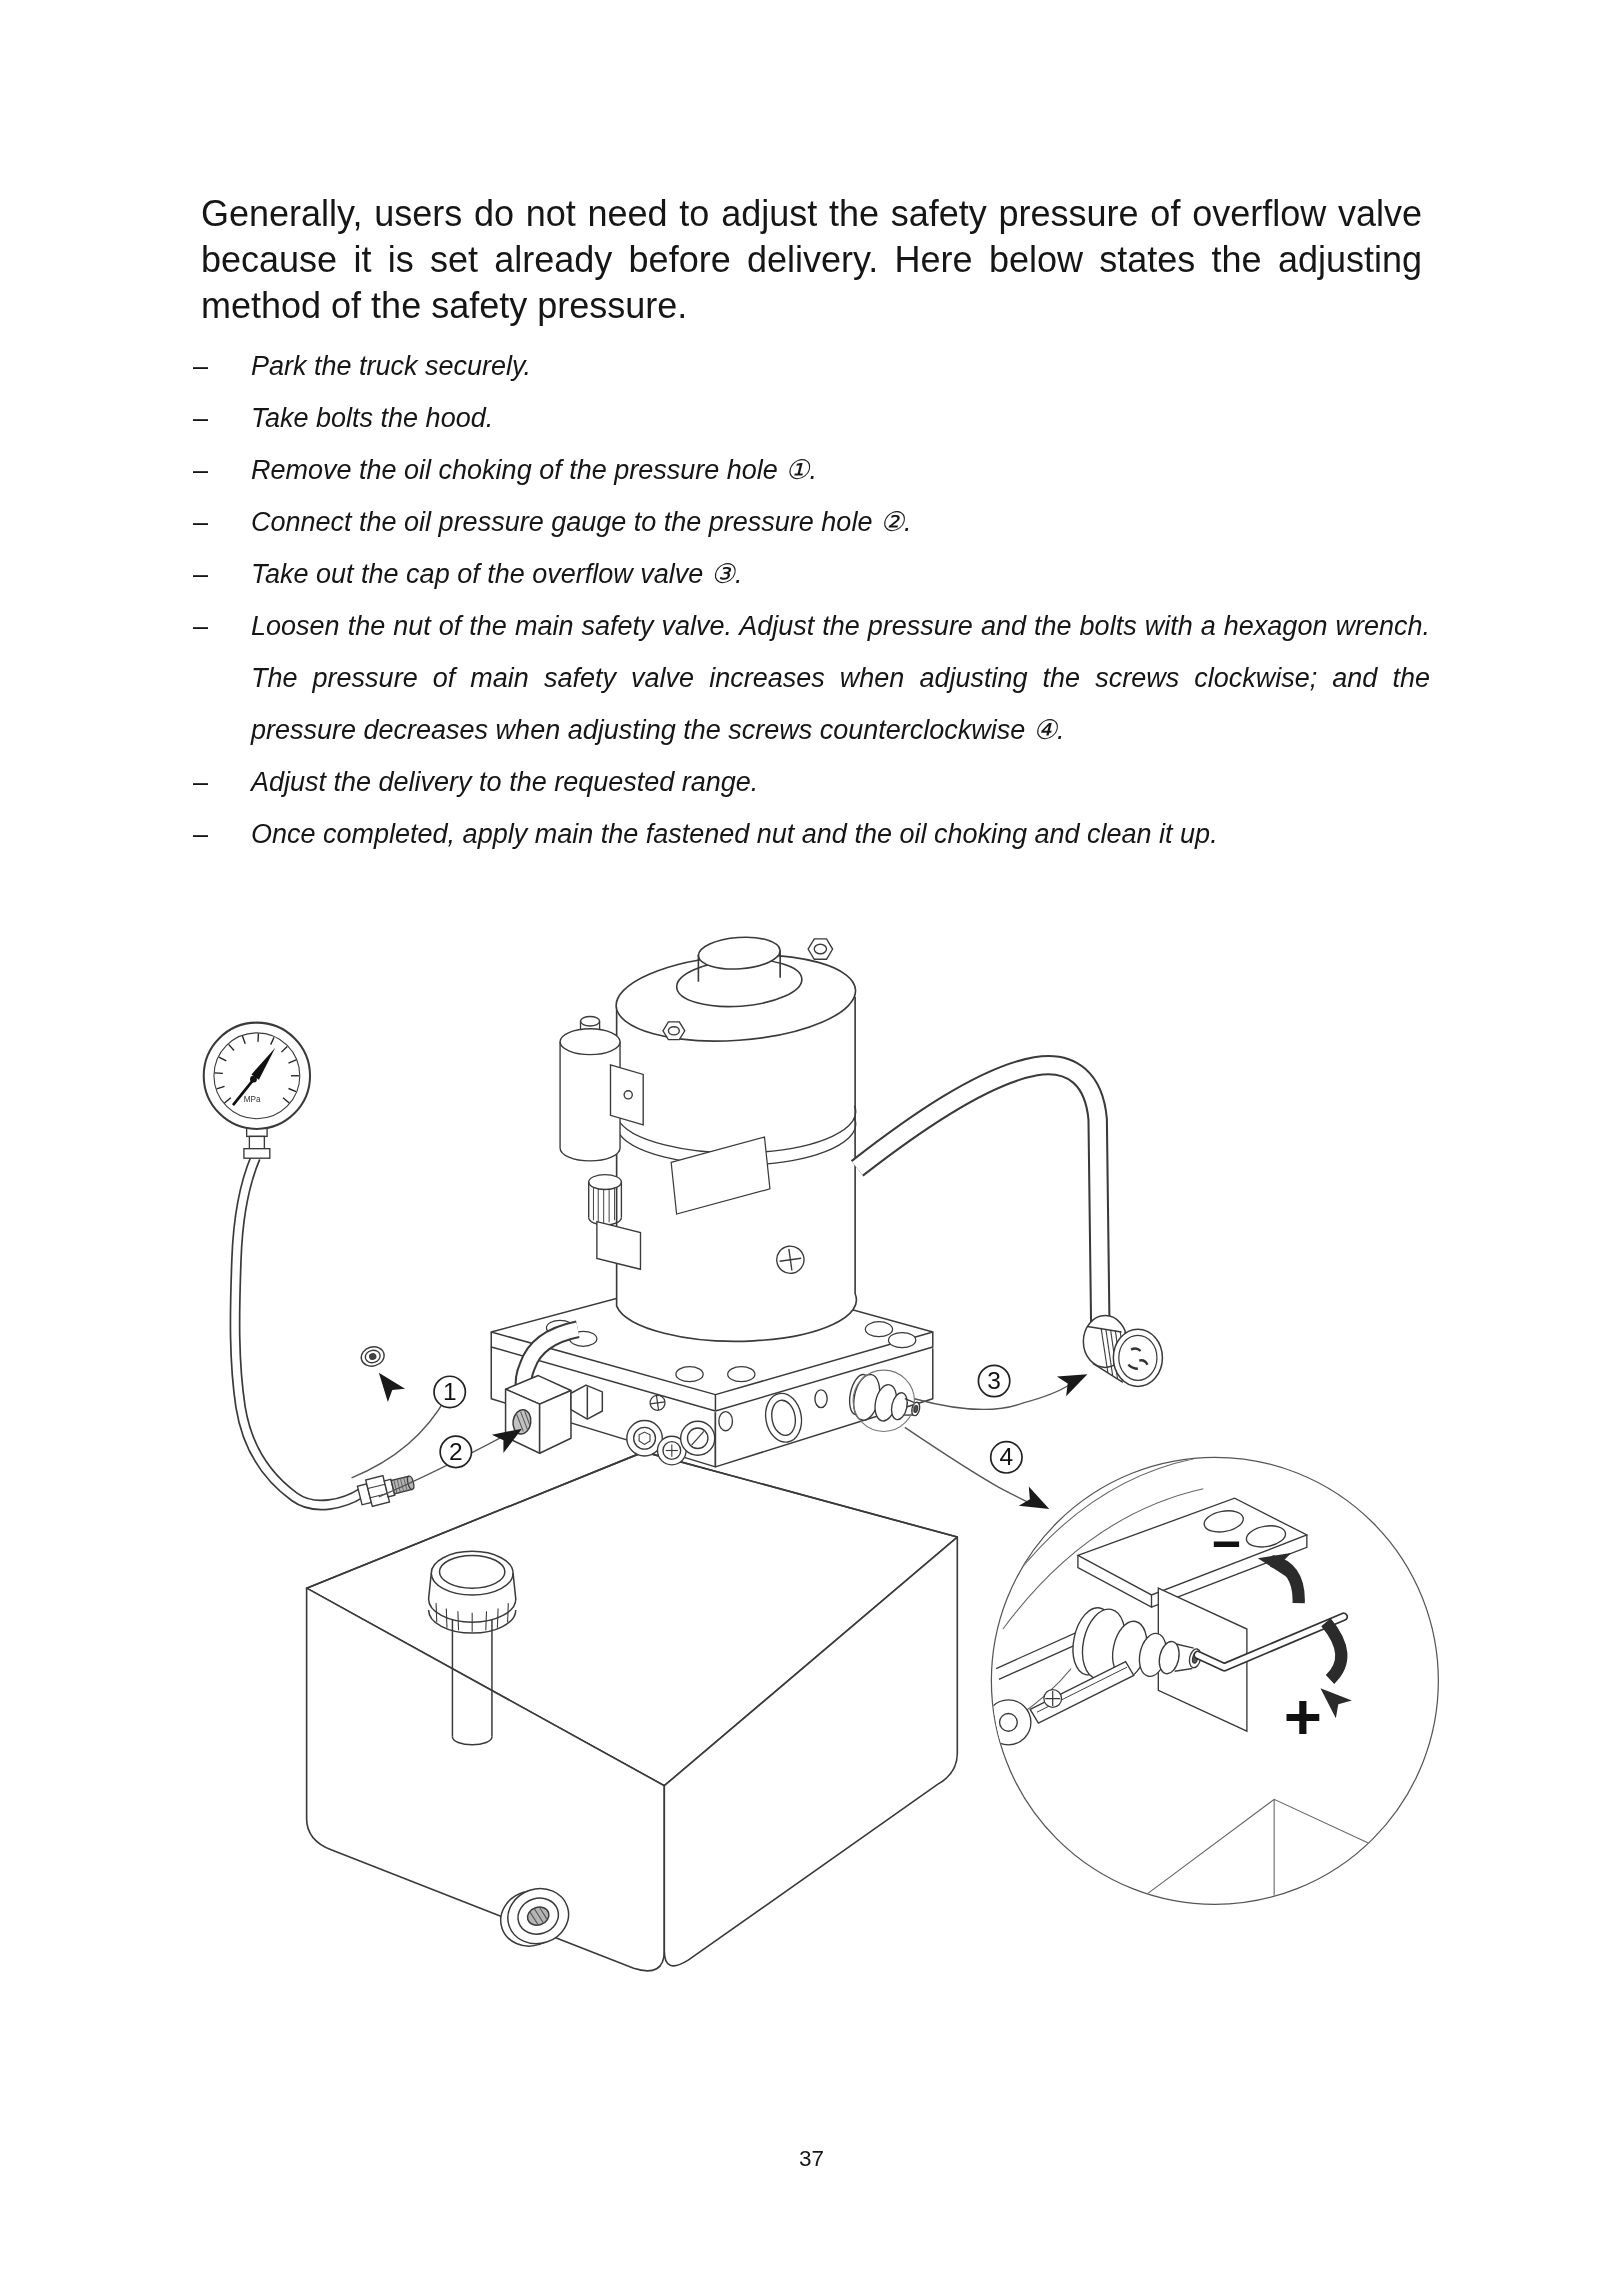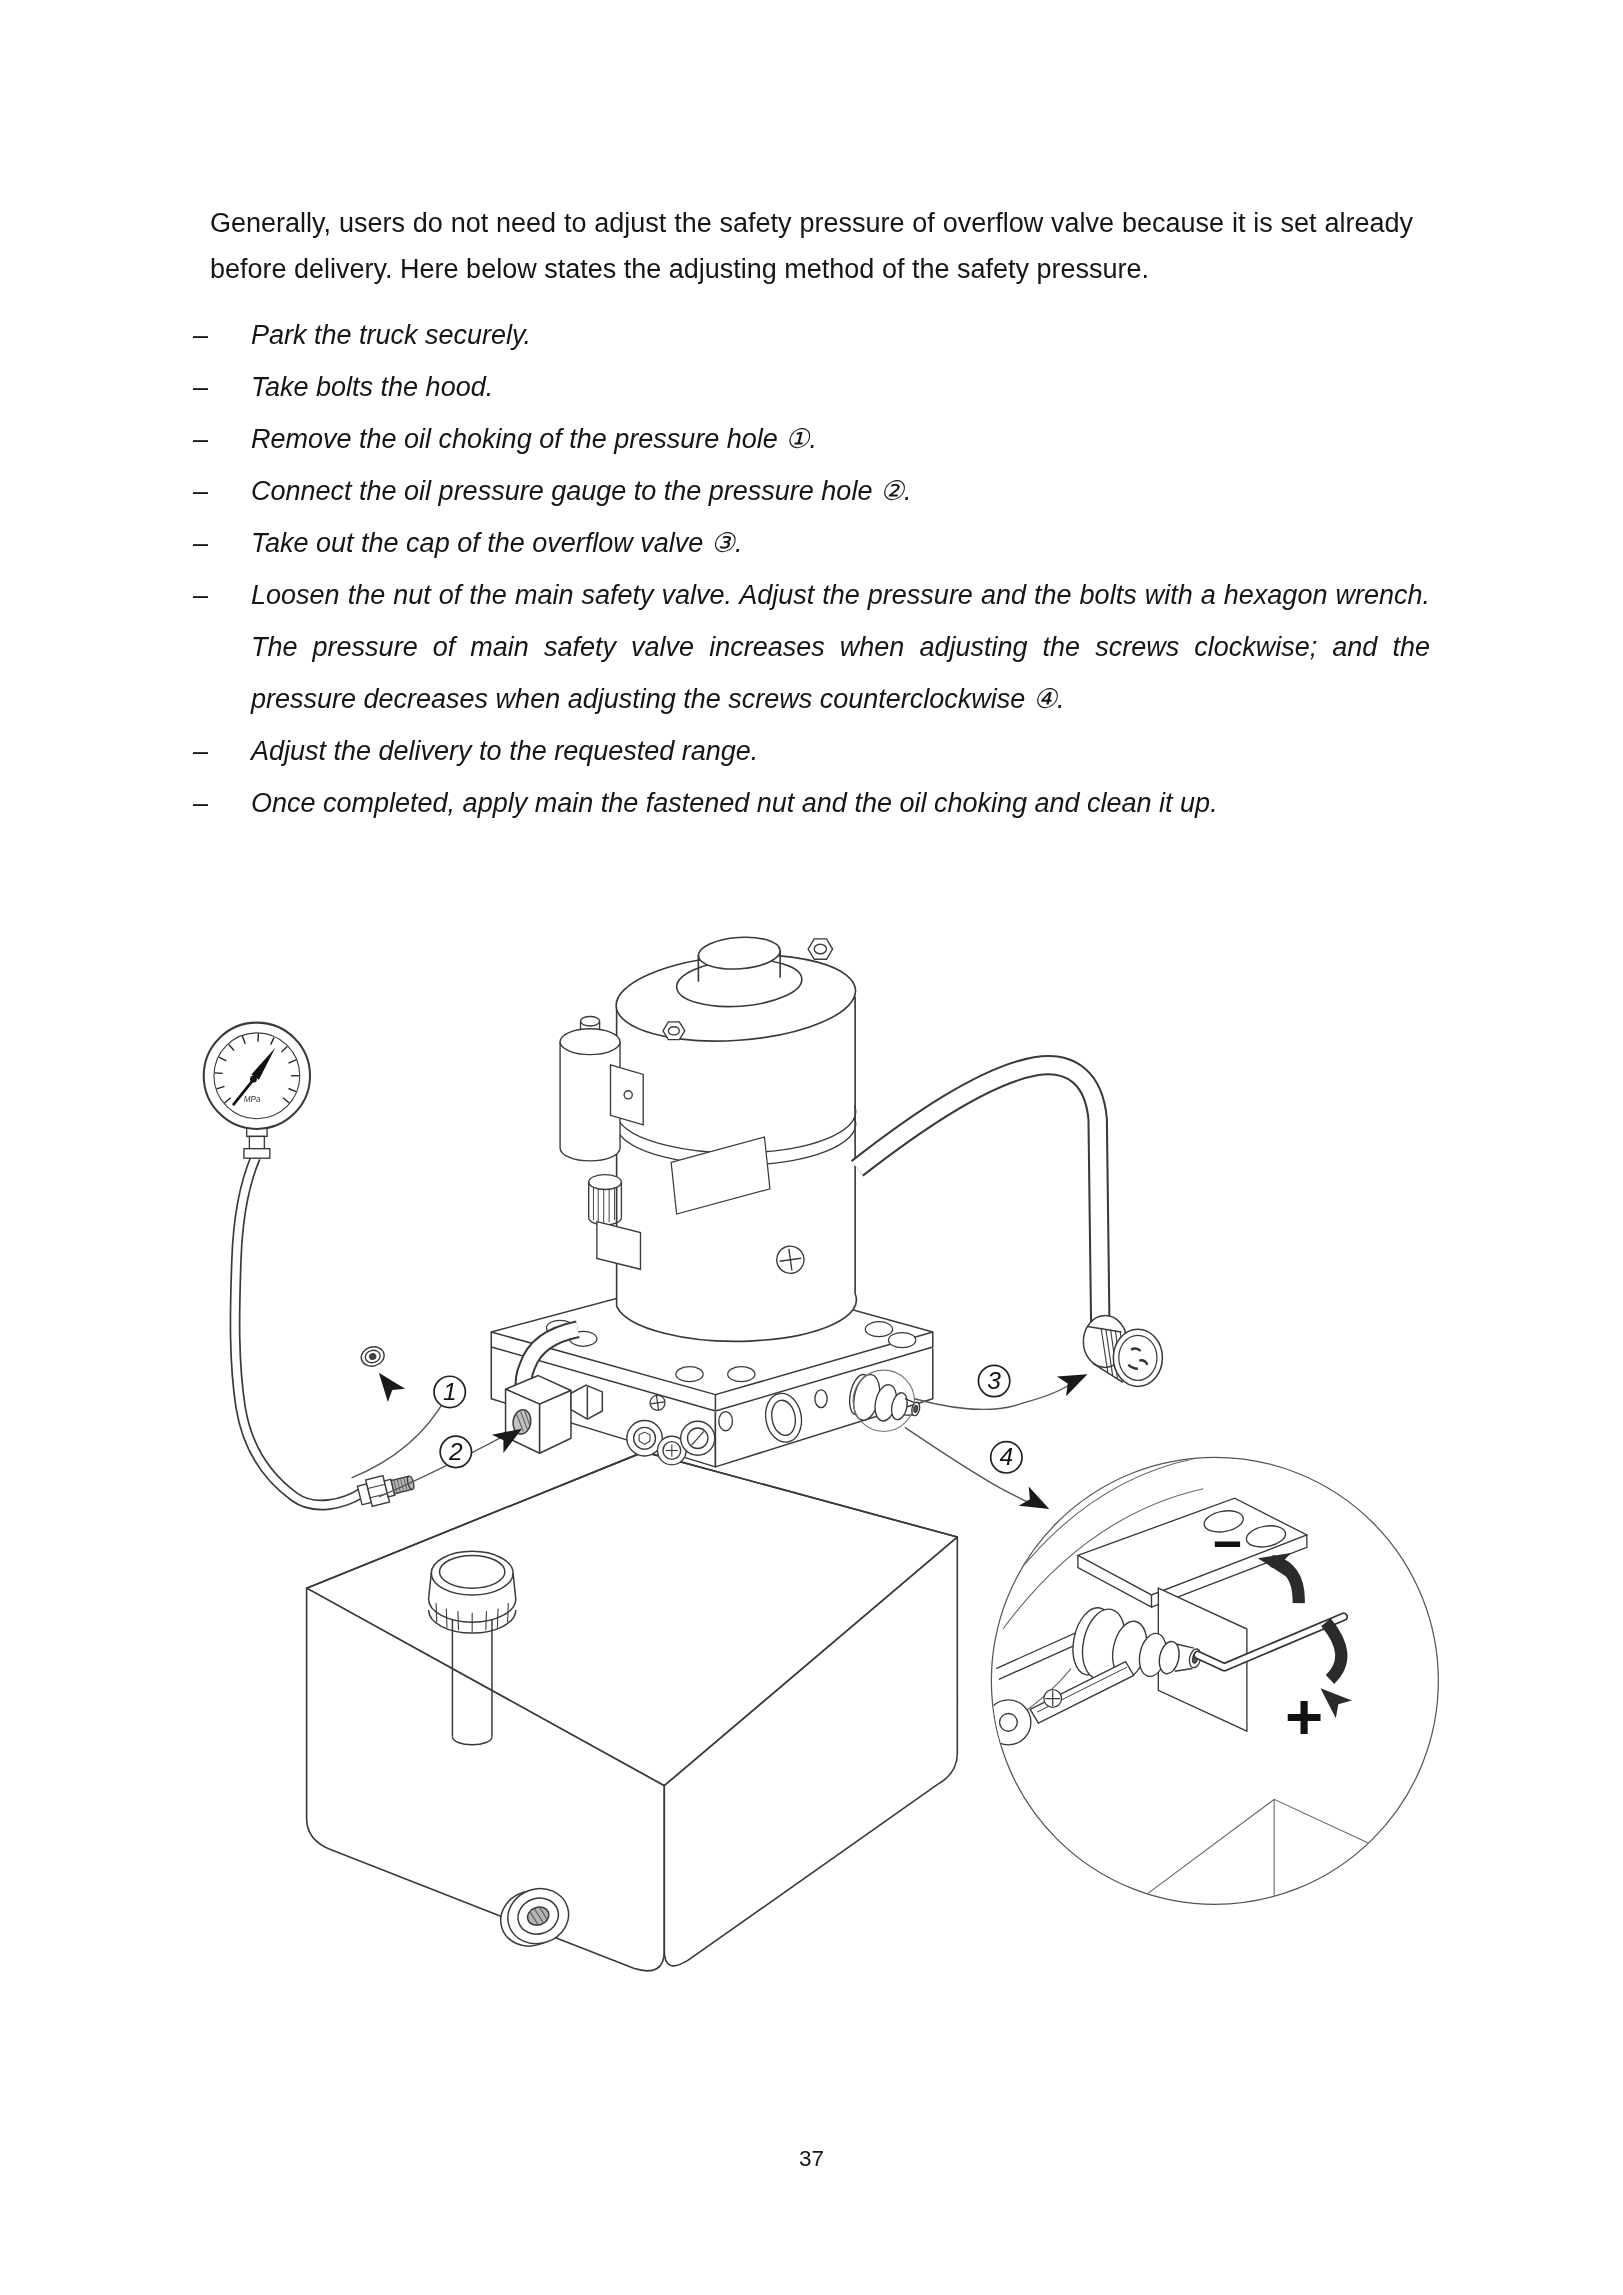--- a/index.html
+++ b/index.html
@@ -1,25 +1,25 @@
 <!DOCTYPE html>
 <html style="font-size:11px"><head>
 <meta charset="utf-8">
 <style>
   html,body{margin:0;padding:0;background:#ffffff;}
   body{width:1623px;height:2295px;position:relative;font-family:"Liberation Sans",sans-serif;color:#161616;}
   .content{position:absolute;left:193px;top:183px;width:1237px;}
   h1{font-size:31px;line-height:1.15;margin:0 0 31px 0;font-weight:bold;letter-spacing:0.1px;}
-  .intro{font-size:27px;line-height:46px;margin:17px;text-align:justify;}
+  .intro{font-size:36px;line-height:46px;margin:8px;text-align:justify;}
   .proc{font-size:27px;line-height:46px;margin:0;}
   ul.steps{list-style:none;margin:11px 0 0 0;padding:0;}
   ul.steps li{display:flex;font-size:27px;line-height:52px;}
   ul.steps .dash{flex:0 0 58px;}
   ul.steps .step-text{flex:1;text-align:justify;font-style:italic;}
-  .figure{position:absolute;left:0;top:886px;width:1290px;height:1159px;font-style:italic;}
+  .figure{position:absolute;left:0;top:886px;width:1290px;height:1159px;}
   .pageno{position:absolute;top:2146px;left:0;width:100%;text-align:center;font-size:22.5px;}
   svg text{font-family:"Liberation Sans","DejaVu Sans",sans-serif;}
 </style>
 </head>
 <body>
 
 <div class="content">
   <p class="intro">Generally, users do not need to adjust the safety pressure of overflow valve because it is set already before delivery. Here below states the adjusting method of the safety pressure.</p>
   <ul class="steps">
     <li>

